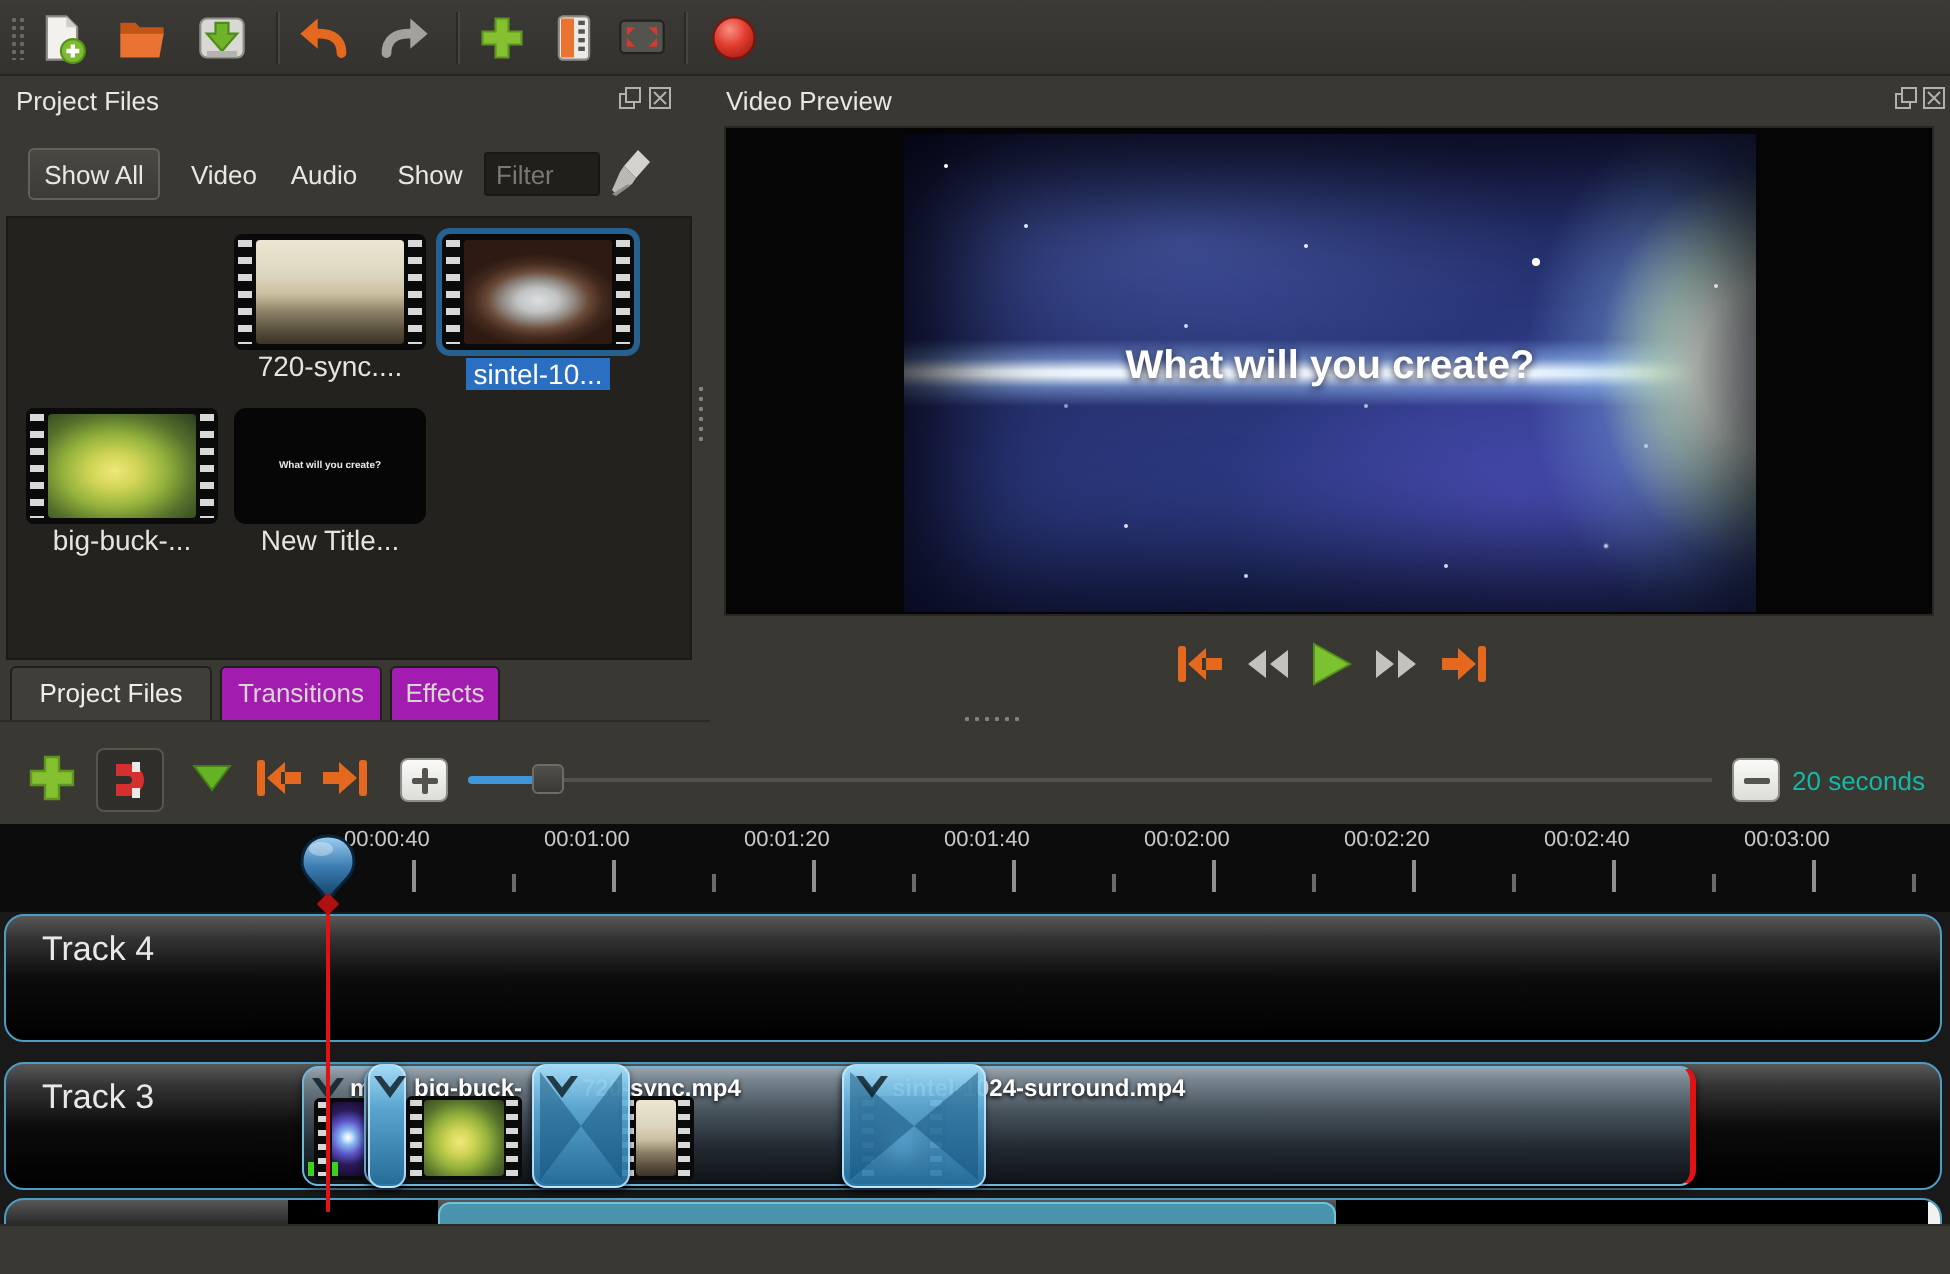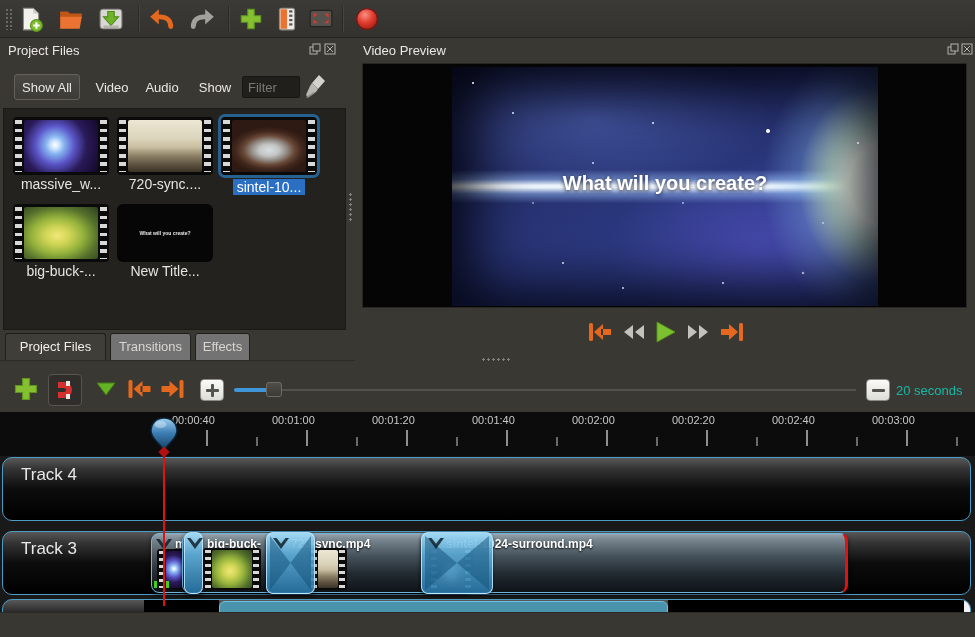--- a/index.html
+++ b/index.html
@@ -56,21 +56,21 @@
   .thumb-bedroom{ background:radial-gradient(ellipse 30% 45% at 86% 38%,#fff 0%,#f0ece4 40%,rgba(0,0,0,0) 70%),
                              radial-gradient(ellipse 25% 40% at 8% 40%,#d8d4cc 0%,rgba(0,0,0,0) 60%),
                              linear-gradient(180deg,#57392a 0%,#6b4a34 25%,#9c8874 45%,#bcae9e 65%,#8a7562 85%,#5e4a3a 100%); }
   .thumb-titleblk{ background:#060606; display:flex; align-items:center; justify-content:center; }
   .tiny-text{ color:#e8e8e8; font-size:5px; font-weight:bold; text-align:center; }
 
   
   .tab{ position:absolute; top:333px; height:28px; font-size:13px; text-align:center;
         line-height:26px; border:1px solid #201f1c; cursor:pointer; }
   .tab.active{ background:#403e39; color:#f0eee9; border-bottom:1px solid #403e39; border-radius:3px 3px 0 0; }
-  .tab.inactive{ background:#737373; color:#d8d6d1; border-radius:3px 3px 0 0; }
+  .tab.inactive{ background:#a21caf; color:#d8d6d1; border-radius:3px 3px 0 0; }
   .tab-base{ position:absolute; left:0; top:360px; width:355px; height:1px; background:#2c2b27; }
 
   
   .video-area{ position:absolute; left:362px; top:63px; width:605px; height:245px;
                background:#050505; border:1px solid #272622; }
   .video-img{ position:absolute; left:89px; top:3px; width:426px; height:239px;
     background:
       radial-gradient(ellipse 28% 60% at 101% 49%, #ffffff 0%, #f2fbef 28%, rgba(205,242,212,0.75) 45%, rgba(140,190,240,0.30) 70%, rgba(100,140,230,0) 100%),
       linear-gradient(180deg, rgba(150,195,255,0) 43%, rgba(160,200,255,0.50) 47%, rgba(242,250,255,0.97) 49.5%, rgba(242,250,255,0.97) 50.5%, rgba(160,200,255,0.50) 53%, rgba(150,195,255,0) 57%),
       radial-gradient(ellipse 60% 45% at 33% 22%, rgba(88,112,200,0.55), rgba(0,0,0,0) 70%),
@@ -267,26 +267,20 @@
     <div class="broom">
       <svg viewBox="0 0 26 28">
         <path d="M16 2l6 6-7 8-6-6z" fill="#d4d2cd"></path>
         <path d="M9 10l6 6-2 3-8 5-2-2 4-9z" fill="#bab8b2"></path>
         <path d="M3 24l8-5 1 1-7 5z" fill="#8f8d88"></path>
       </svg>
     </div>
 
     <div class="file-area">
 
-      <div class="file-item" style="left:9px; top:8px">
-        <div class="film">
-            <div class="img thumb-massive"></div>
-          </div>
-        <div class="lbl-wrap"><span class="file-label">massive_w...</span></div>
-      </div>
       <div class="file-item" style="left:113px; top:8px">
         <div class="film">
             <div class="img thumb-720"></div>
           </div>
         <div class="lbl-wrap"><span class="file-label">720-sync....</span></div>
       </div>
       <div class="file-item" style="left:217px; top:8px">
         <div class="film sel">
             <div class="img thumb-sintel"></div>
           </div>

